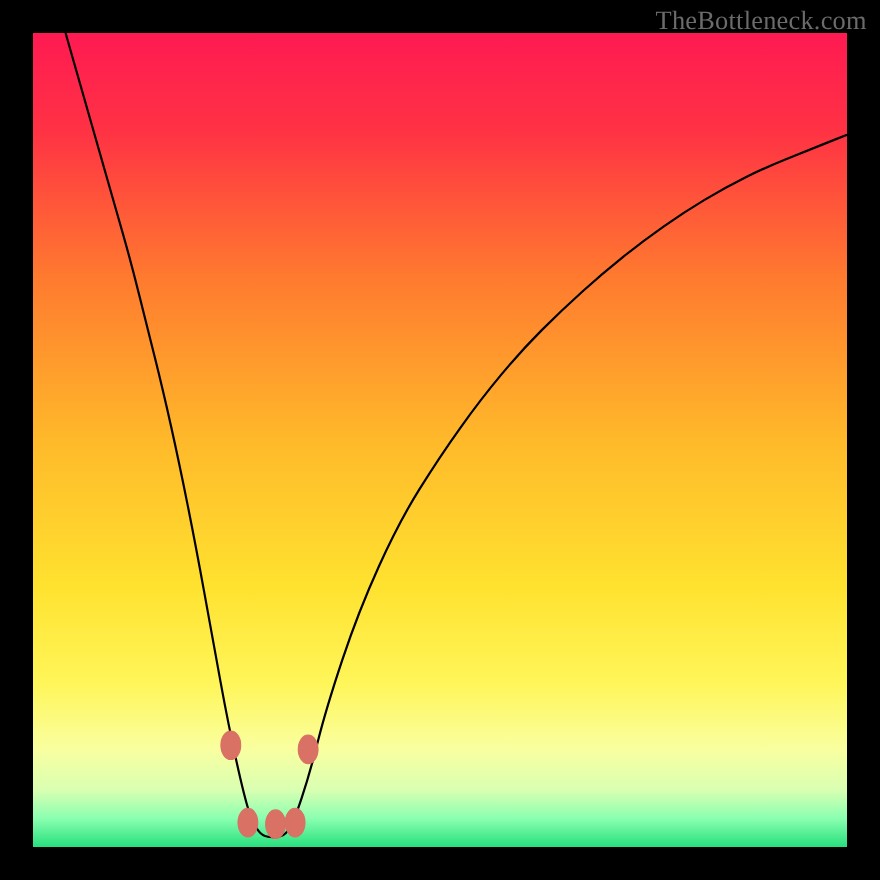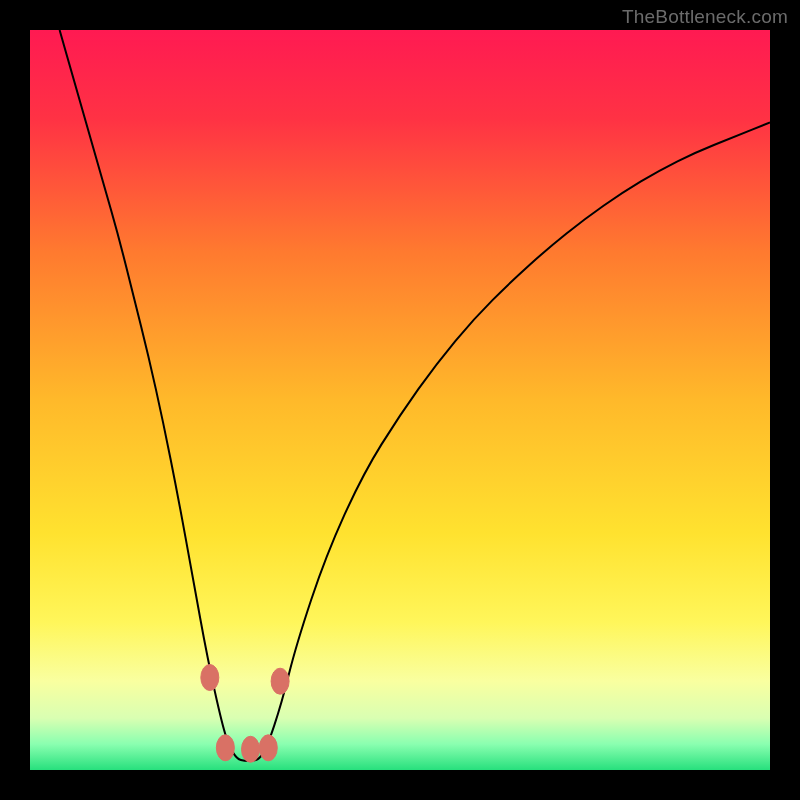--- a/index.html
+++ b/index.html
@@ -24,24 +24,25 @@
     left: 0;
     top: 0;
     width: 740px;
     height: 740px;
   }
   .watermark {
     position: absolute;
     top: 6px;
     right: 12px;
     color: #6b6b6b;
-    font-size: 19px;
+    font-size: 24px;
     font-weight: 500;
     letter-spacing: 0.2px;
     pointer-events: none;
+    font-family: Liberation Serif, serif;
   }
 </style>
 </head>
 <body>
 
 <div class="frame">
   <svg class="plot-area" viewBox="0 0 740 740" preserveAspectRatio="none">
     <defs>
       <linearGradient id="bg-grad" x1="0" y1="0" x2="0" y2="1">
           <stop offset="0%" stop-color="#ff1a52"></stop>

